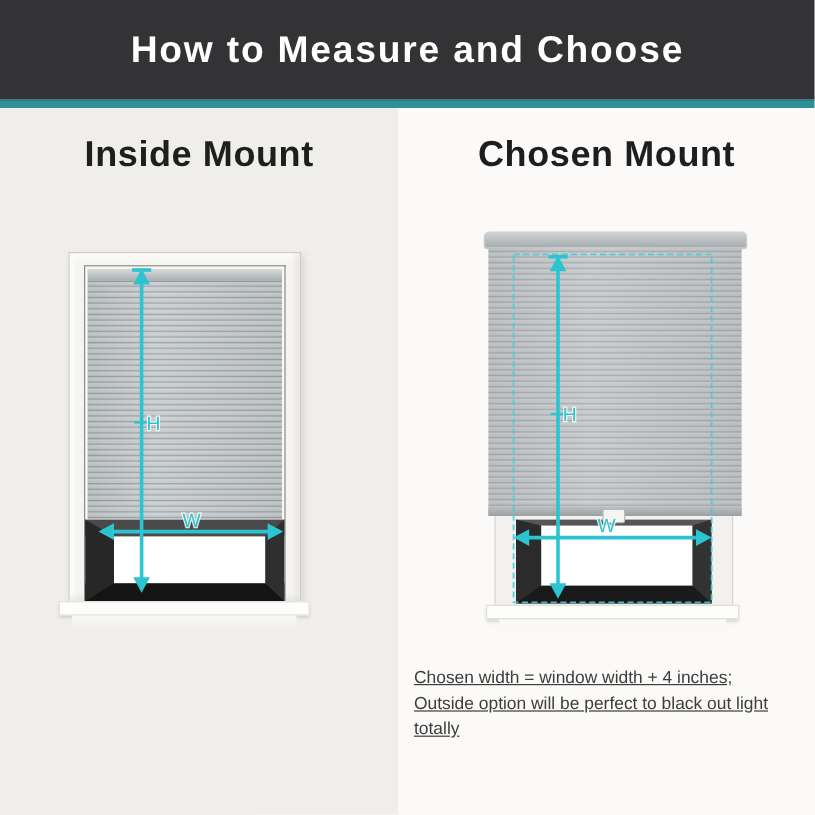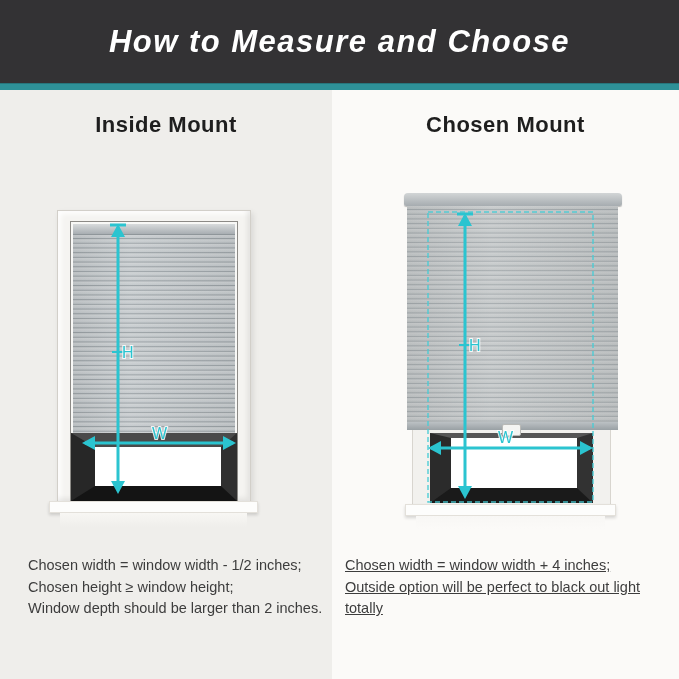--- a/index.html
+++ b/index.html
@@ -1,30 +1,30 @@
 <!DOCTYPE html>
 <html><head>
 <meta charset="utf-8">
 <style>
   html,body{margin:0;padding:0;background:#ffffff;}
   .canvas{position:relative;width:679px;height:679px;overflow:hidden;
           font-family:"Liberation Sans", sans-serif;background:#fbfaf8;}
 
   
-  .header{position:absolute;left:0;top:0;width:679px;height:83px;background:#333234;font-style:italic;}
+  .header{position:absolute;left:0;top:0;width:679px;height:83px;background:#333234;}
   .title{width:100%;text-align:center;line-height:83px;font-size:31px;font-weight:bold;
          color:#ffffff;letter-spacing:1.5px;}
   .accent{position:absolute;left:0;top:83px;width:679px;height:7px;background:#2e9198;
           border-top:1px solid #27767c;box-sizing:border-box;}
 
   
   .col-left{position:absolute;left:0;top:90px;width:332px;height:589px;background:#efeeeb;}
   .col-right{position:absolute;left:332px;top:90px;width:347px;height:589px;background:#fbfaf8;}
 
-  .colhead{position:absolute;top:112px;margin:0;text-align:center;font-size:22px;
+  .colhead{position:absolute;top:112px;margin:0;text-align:center;font-size:30px;
            font-weight:bold;color:#1e1e1e;letter-spacing:0.5px;}
   .colhead.left{left:0;width:332px;}
   .colhead.right{left:332px;width:347px;}
 
   
   .frameL{position:absolute;left:57px;top:210px;width:194px;height:292px;background:#f5f4f1;
           border:1px solid #d2cfc9;box-sizing:border-box;
           box-shadow:2px 3px 6px rgba(0,0,0,0.10),
                      inset -3px -3px 5px rgba(0,0,0,0.07),
                      inset 3px 3px 5px rgba(255,255,255,0.9);}
@@ -142,23 +142,18 @@
     </g>
     <text x="74" y="166">H</text>
     <g>
       <line x1="36" y1="263" x2="195" y2="263" stroke="#2bc4d0" stroke-width="3"></line>
       <polygon points="33,263 46,256 46,270" fill="#2bc4d0"></polygon>
       <polygon points="198,263 185,256 185,270" fill="#2bc4d0"></polygon>
     </g>
     <text x="103" y="258">W</text>
   </svg>
 
-  <div class="notes left">
-    <div>Chosen width = window width - 1/2 inches;</div>
-    <div>Chosen height ≥ window height;</div>
-    <div>Window depth should be larger than 2 inches.</div>
-  </div>
   <div class="notes right">
     <div>Chosen width = window width + 4 inches;</div>
     <div>Outside option will be perfect to black out light totally</div>
   </div>
 
 </div>
 
 </body></html>

